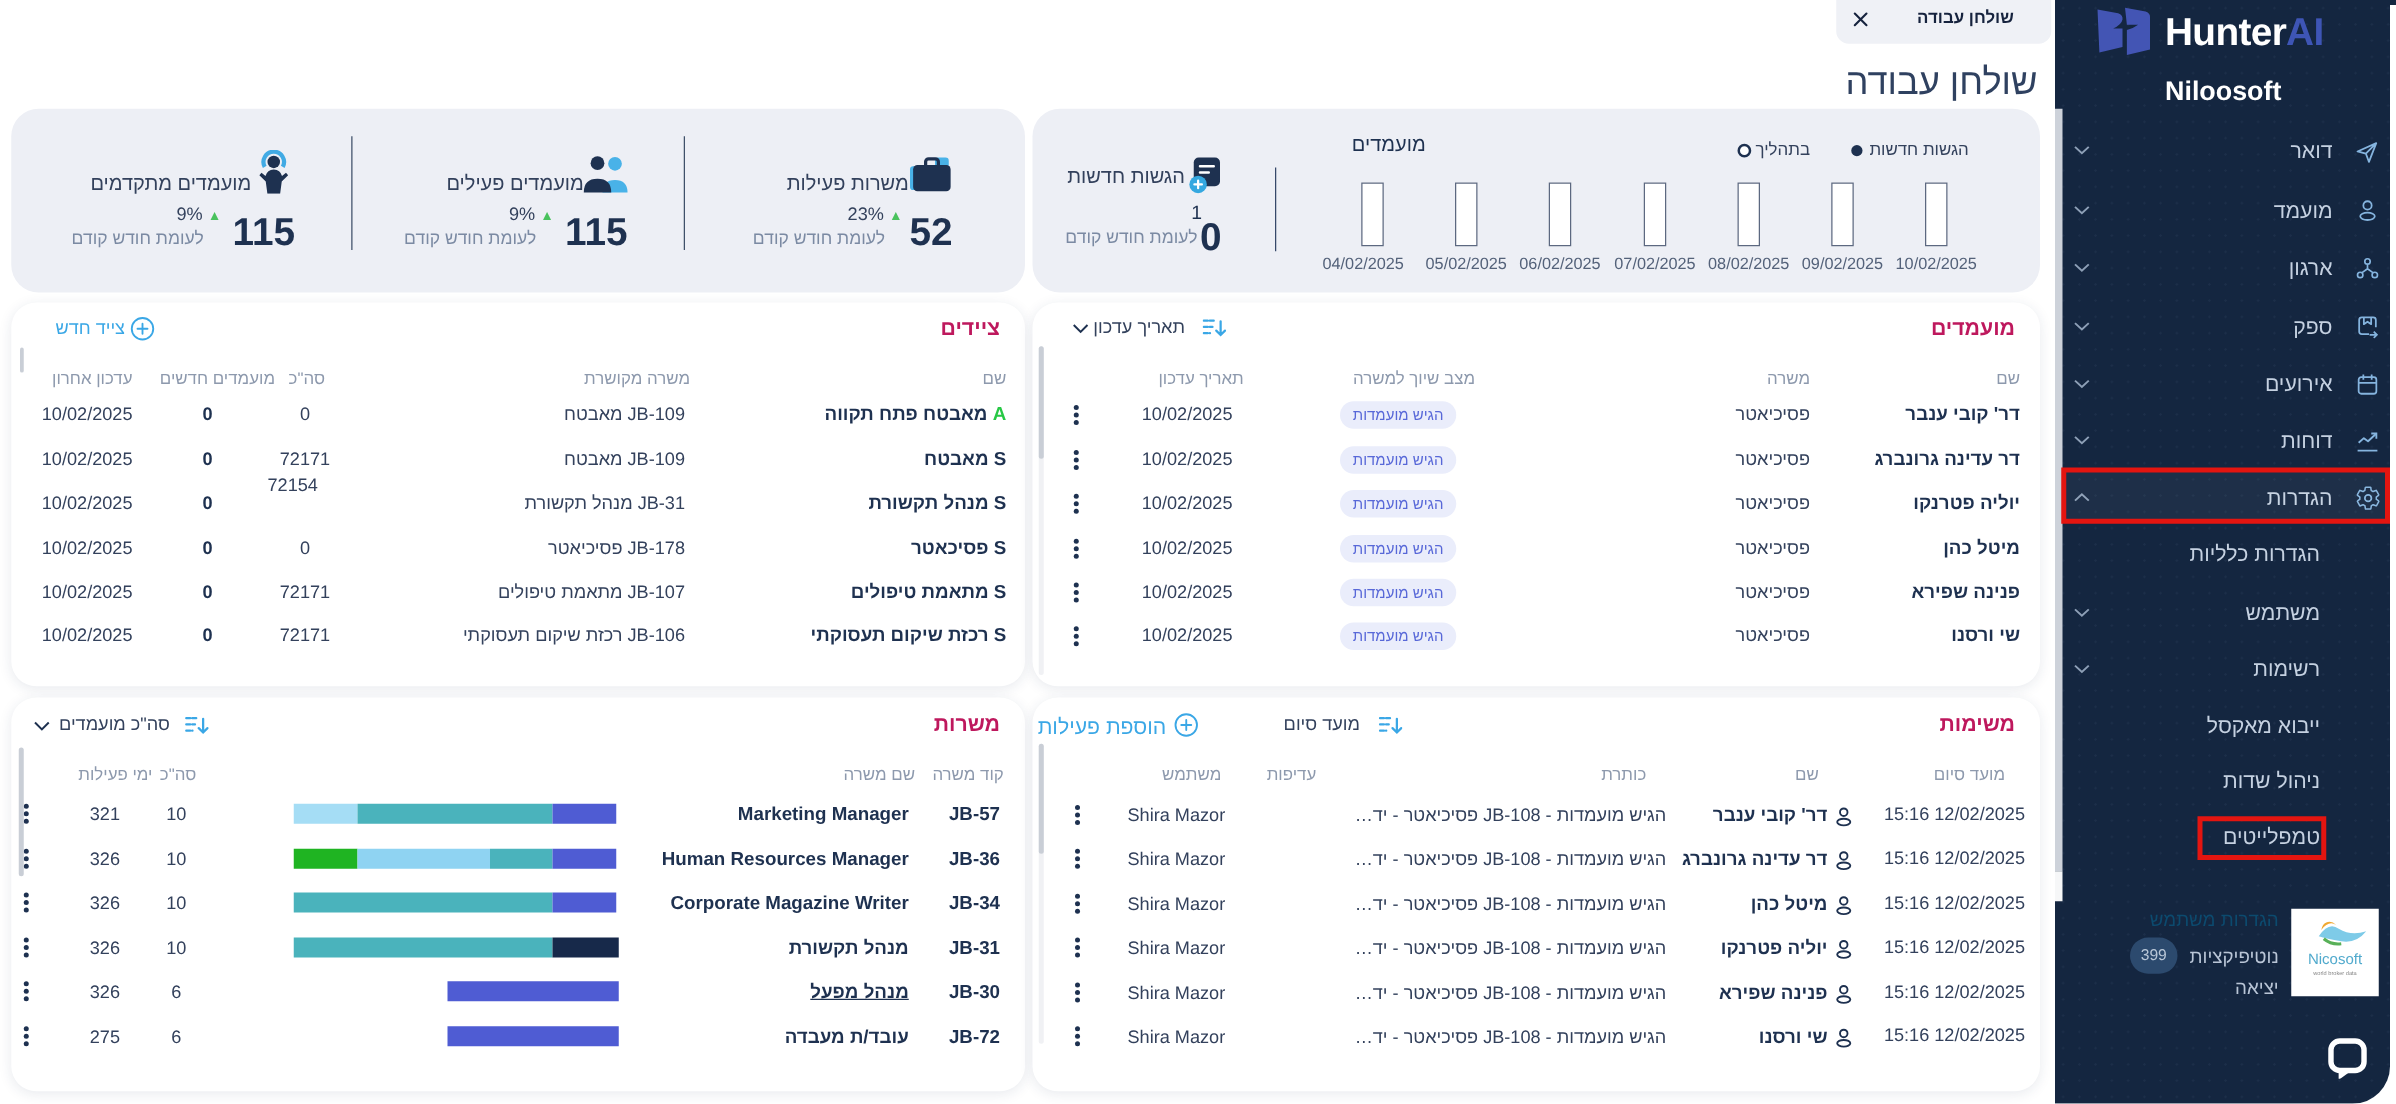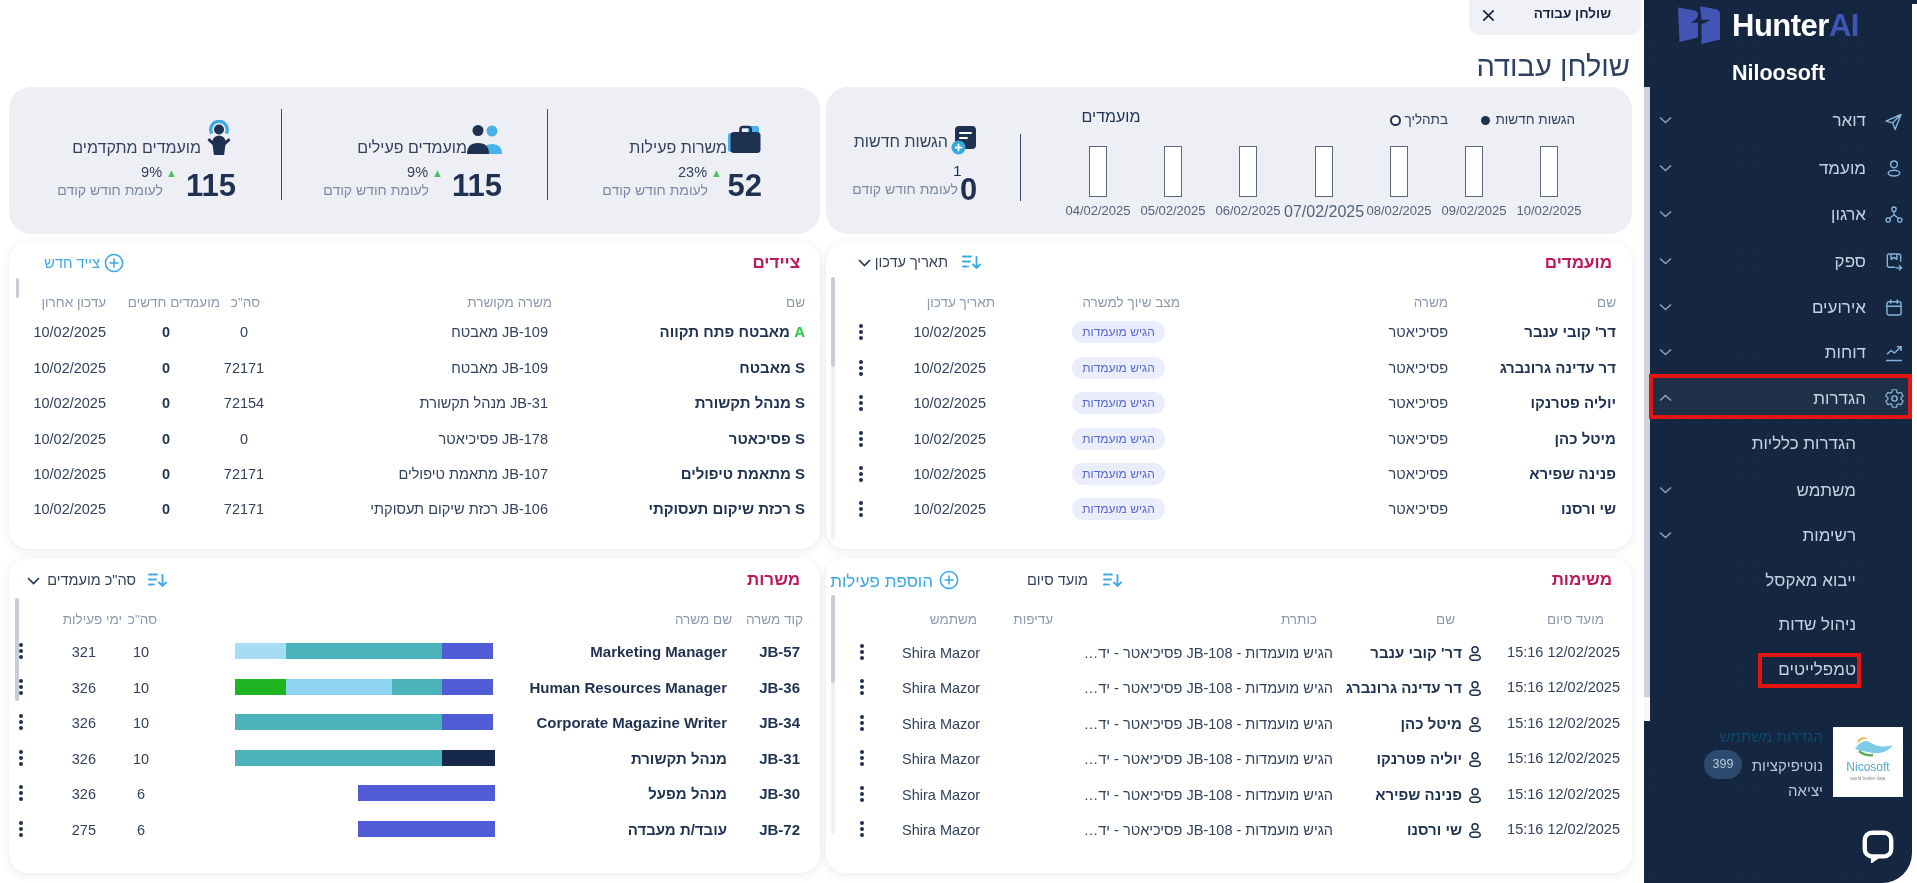--- a/index.html
+++ b/index.html
@@ -79,24 +79,24 @@
 <div class="abs" style="left:1481px;top:116px;width:9px;height:9px;border-radius:50%;background:#1e3150"></div>
 <div class="abs abs r" style="left:1388px;top:112px;width:60px;font-size:13.5px;color:#33415c">בתהליך</div>
 <div class="abs" style="left:1390px;top:115px;width:11px;height:11px;border-radius:50%;border:2.5px solid #1e3150;background:#fff"></div>
 <div class="abs" style="left:1089px;top:146px;width:18px;height:51px;border:1.5px solid #5c6880;background:#fff"></div>
 <div class="abs" style="left:1164px;top:146px;width:18px;height:51px;border:1.5px solid #5c6880;background:#fff"></div>
 <div class="abs" style="left:1239px;top:146px;width:18px;height:51px;border:1.5px solid #5c6880;background:#fff"></div>
 <div class="abs" style="left:1315px;top:146px;width:18px;height:51px;border:1.5px solid #5c6880;background:#fff"></div>
 <div class="abs" style="left:1390px;top:146px;width:18px;height:51px;border:1.5px solid #5c6880;background:#fff"></div>
 <div class="abs" style="left:1465px;top:146px;width:18px;height:51px;border:1.5px solid #5c6880;background:#fff"></div>
 <div class="abs" style="left:1540px;top:146px;width:18px;height:51px;border:1.5px solid #5c6880;background:#fff"></div>
-<div class="abs abs" style="left:1058px;top:203px;width:80px;text-align:center;font-size:13px;color:#54627a;direction:ltr">04/02/2025</div>
+<div class="abs abs" style="left:1058px;top:203px;width:80px;font-size:13px;color:#54627a;direction:ltr">04/02/2025</div>
 <div class="abs abs" style="left:1133px;top:203px;width:80px;text-align:center;font-size:13px;color:#54627a;direction:ltr">05/02/2025</div>
 <div class="abs abs" style="left:1208px;top:203px;width:80px;text-align:center;font-size:13px;color:#54627a;direction:ltr">06/02/2025</div>
-<div class="abs abs" style="left:1284px;top:203px;width:80px;text-align:center;font-size:16px;color:#54627a;direction:ltr">07/02/2025</div>
+<div class="abs abs" style="left:1284px;top:203px;width:80px;text-align:center;font-size:13px;color:#54627a;direction:ltr">07/02/2025</div>
 <div class="abs abs" style="left:1359px;top:203px;width:80px;text-align:center;font-size:13px;color:#54627a;direction:ltr">08/02/2025</div>
 <div class="abs abs" style="left:1434px;top:203px;width:80px;text-align:center;font-size:13px;color:#54627a;direction:ltr">09/02/2025</div>
 <div class="abs abs" style="left:1509px;top:203px;width:80px;text-align:center;font-size:13px;color:#54627a;direction:ltr">10/02/2025</div>
 <div class="card" style="left:9px;top:242px;width:811px;height:307px;"></div>
 <div class="card" style="left:826px;top:242px;width:806px;height:307px;"></div>
 <div class="ttl abs abs r" style="left:1472px;top:253px;width:140px;">מועמדים</div>
 <svg class="abs" style="left:962px;top:253px" width="19" height="19" viewBox="0 0 19 19">
       <path d="M1 3.5 h9 M1 8.5 h7 M1 13.5 h5" stroke="#3aa7e6" stroke-width="1.8" stroke-linecap="round" stroke-dasharray="3.2 1.6"></path>
       <path d="M14.5 4 v11 m-3.5-3.5 l3.5 3.5 3.5-3.5" stroke="#3aa7e6" stroke-width="1.8" fill="none" stroke-linecap="round"></path>
     </svg>
@@ -156,21 +156,21 @@
 <div class="cell abs abs" style="left:214px;top:324px;width:60px;text-align:center;direction:ltr">0</div>
 <div class="cell abs abs" style="left:136px;top:324px;width:60px;text-align:center;font-weight:bold;color:#1e3150">0</div>
 <div class="cell abs abs r" style="left:21px;top:324px;width:85px;font-size:14.5px;direction:ltr">10/02/2025</div>
 <div class="bname abs abs r" style="left:545px;top:359px;width:260px;"><span style="display:inline-block;color:#1e3150;direction:ltr">S</span> <span style="display:inline-block">מאבטח</span></div>
 <div class="cell abs abs r" style="left:328px;top:360px;width:220px;">JB-109 מאבטח</div>
 <div class="cell abs abs" style="left:214px;top:360px;width:60px;text-align:center;direction:ltr">72171</div>
 <div class="cell abs abs" style="left:136px;top:360px;width:60px;text-align:center;font-weight:bold;color:#1e3150">0</div>
 <div class="cell abs abs r" style="left:21px;top:360px;width:85px;font-size:14.5px;direction:ltr">10/02/2025</div>
 <div class="bname abs abs r" style="left:545px;top:394px;width:260px;"><span style="display:inline-block;color:#1e3150;direction:ltr">S</span> <span style="display:inline-block">מנהל תקשורת</span></div>
 <div class="cell abs abs r" style="left:328px;top:395px;width:220px;">JB-31 מנהל תקשורת</div>
-<div class="cell abs abs" style="left:214px;top:395px;width:60px;text-align:center;direction:ltr">72154</div>
+<div class="cell abs abs" style="left:214px;top:381px;width:60px;direction:ltr">72154</div>
 <div class="cell abs abs" style="left:136px;top:395px;width:60px;text-align:center;font-weight:bold;color:#1e3150">0</div>
 <div class="cell abs abs r" style="left:21px;top:395px;width:85px;font-size:14.5px;direction:ltr">10/02/2025</div>
 <div class="bname abs abs r" style="left:545px;top:430px;width:260px;"><span style="display:inline-block;color:#1e3150;direction:ltr">S</span> <span style="display:inline-block">פסיכאטר</span></div>
 <div class="cell abs abs r" style="left:328px;top:431px;width:220px;">JB-178 פסיכיאטר</div>
 <div class="cell abs abs" style="left:214px;top:431px;width:60px;text-align:center;direction:ltr">0</div>
 <div class="cell abs abs" style="left:136px;top:431px;width:60px;text-align:center;font-weight:bold;color:#1e3150">0</div>
 <div class="cell abs abs r" style="left:21px;top:431px;width:85px;font-size:14.5px;direction:ltr">10/02/2025</div>
 <div class="bname abs abs r" style="left:545px;top:465px;width:260px;"><span style="display:inline-block;color:#1e3150;direction:ltr">S</span> <span style="display:inline-block">מתאמת טיפולים</span></div>
 <div class="cell abs abs r" style="left:328px;top:466px;width:220px;">JB-107 מתאמת טיפולים</div>
 <div class="cell abs abs" style="left:214px;top:466px;width:60px;text-align:center;direction:ltr">72171</div>
@@ -294,21 +294,21 @@
 <div class="cell abs abs r" style="left:51px;top:715px;width:45px;direction:ltr">326</div>
 <div class="abs kebab" style="left:19px;top:714px;width:4px;"></div>
 <div class="bname abs abs r" style="left:740px;top:750px;width:60px;direction:ltr">JB-31</div>
 <div class="bname abs abs r" style="left:497px;top:750px;width:230px;">מנהל תקשורת</div>
 <div class="abs" style="left:235px;top:750px;width:207px;height:16px;background:#4ab3bc"></div>
 <div class="abs" style="left:442px;top:750px;width:53px;height:16px;background:#17294a"></div>
 <div class="cell abs abs" style="left:121px;top:751px;width:40px;text-align:center;direction:ltr">10</div>
 <div class="cell abs abs r" style="left:51px;top:751px;width:45px;direction:ltr">326</div>
 <div class="abs kebab" style="left:19px;top:750px;width:4px;"></div>
 <div class="bname abs abs r" style="left:740px;top:785px;width:60px;direction:ltr">JB-30</div>
-<div class="bname abs abs r" style="left:497px;top:785px;width:230px;">מנהל מפעל</div>
+<div class="bname abs abs r" style="left:497px;top:785px;width:230px;text-decoration:underline;">מנהל מפעל</div>
 <div class="abs" style="left:358px;top:785px;width:137px;height:16px;background:#4f5cd3"></div>
 <div class="cell abs abs" style="left:121px;top:786px;width:40px;text-align:center;direction:ltr">6</div>
 <div class="cell abs abs r" style="left:51px;top:786px;width:45px;direction:ltr">326</div>
 <div class="abs kebab" style="left:19px;top:785px;width:4px;"></div>
 <div class="bname abs abs r" style="left:740px;top:821px;width:60px;direction:ltr">JB-72</div>
 <div class="bname abs abs r" style="left:497px;top:821px;width:230px;">עובד/ת מעבדה</div>
 <div class="abs" style="left:358px;top:821px;width:137px;height:16px;background:#4f5cd3"></div>
 <div class="cell abs abs" style="left:121px;top:822px;width:40px;text-align:center;direction:ltr">6</div>
 <div class="cell abs abs r" style="left:51px;top:822px;width:45px;direction:ltr">275</div>
 <div class="abs kebab" style="left:19px;top:821px;width:4px;"></div>

